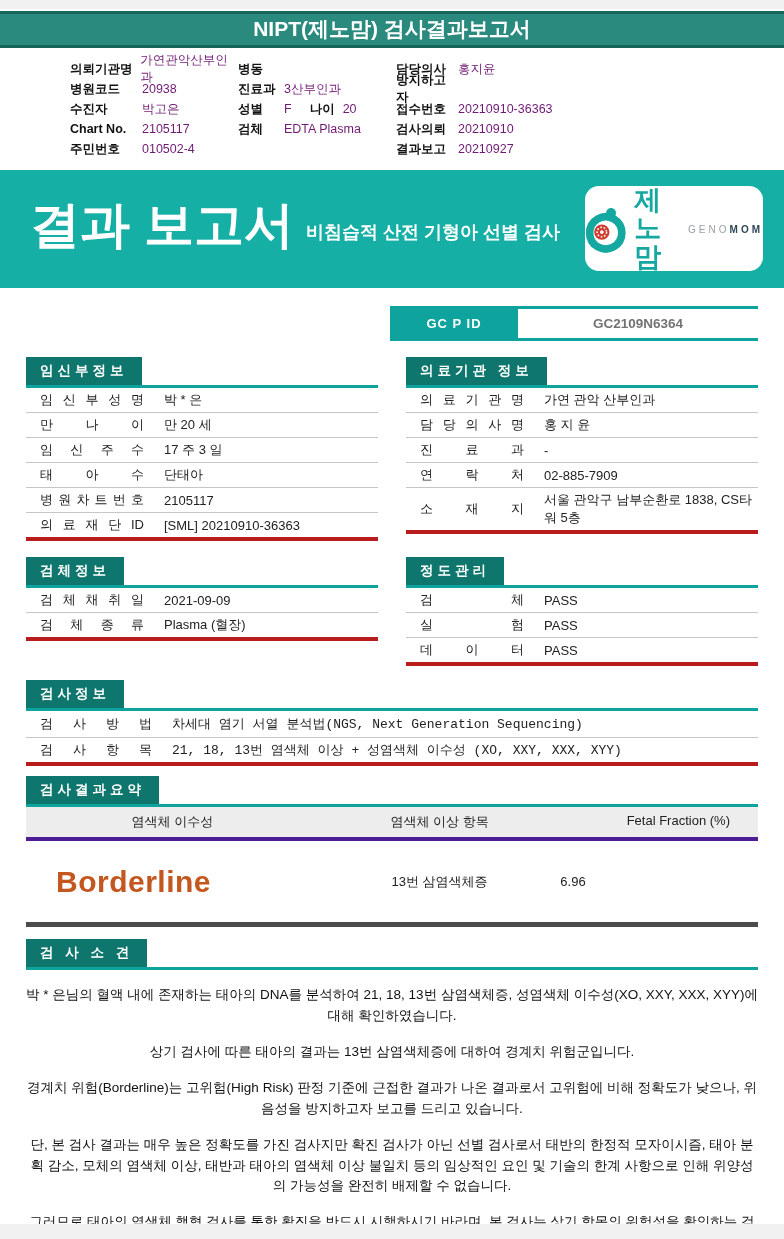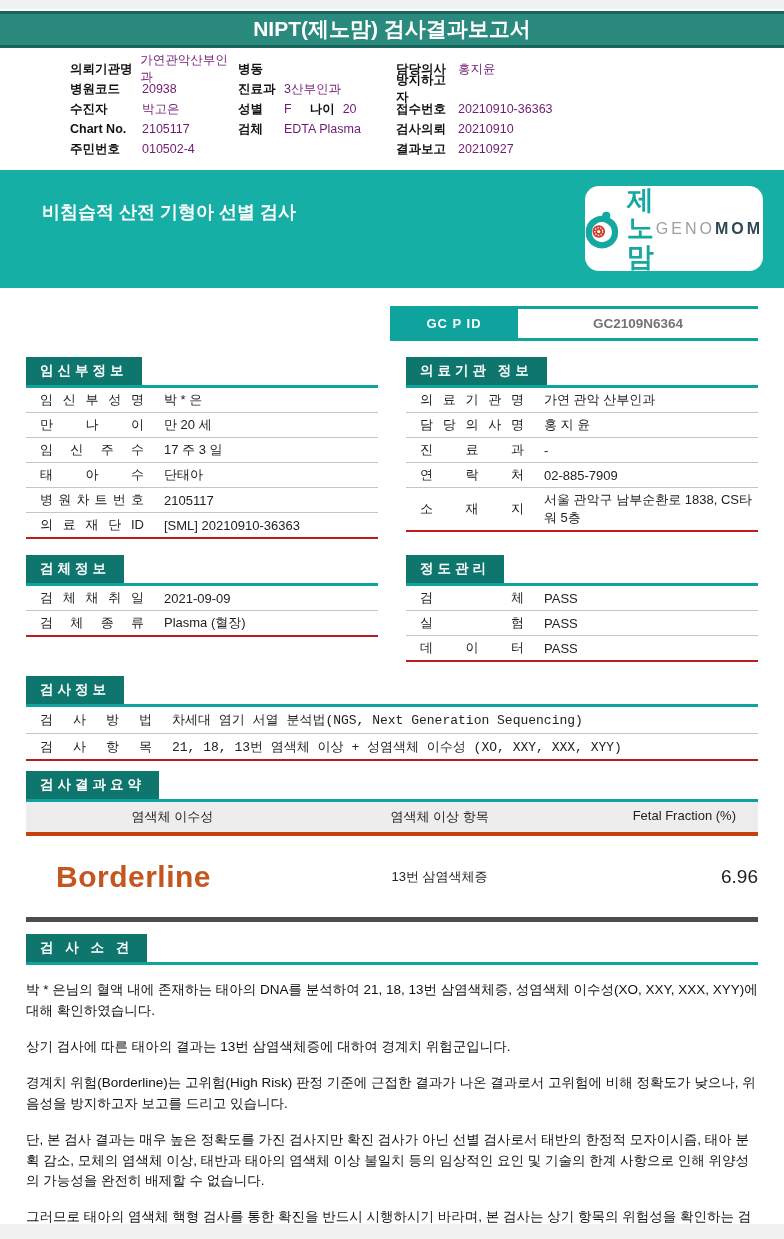--- a/index.html
+++ b/index.html
@@ -36,64 +36,64 @@
   .banner { position:relative; margin-top:5px; height:118px; background:#16afa6; }
   .banner-text { position:absolute; left:30px; top:30px; display:flex; align-items:flex-end; }
   .banner-title { color:#fff; font-size:50px; font-weight:800; letter-spacing:0px; line-height:1; }
   .banner-sub { color:#fff; font-size:18px; font-weight:bold; margin-left:12px; padding-bottom:6px; }
   .logo-box {
     position:absolute; right:21px; top:16px; width:178px; height:85px; background:#fff;
     border-radius:14px; display:flex; align-items:center; justify-content:center; gap:8px;
   }
   .logo-txt { display:flex; flex-direction:row; align-items:center; }
   .logo-kr { font-size:27px; font-weight:800; color:#14a8a0; letter-spacing:2px; line-height:1.05; }
-  .logo-en { font-size:16px; letter-spacing:3px; margin-top:1px; }
+  .logo-en { font-size:10px; letter-spacing:3px; margin-top:1px; }
   .logo-en .geno { color:#9aa0a6; }
   .logo-en .mom { color:#2f4858; font-weight:bold; }
 
   
   .gcp-wrap { margin:18px 26px 0 0; display:flex; justify-content:flex-end; }
   .gcp { display:flex; width:368px; border-top:3px solid #0fa39d; }
   .gcp .k { width:128px; background:#0fa39d; color:#fff; font-weight:bold; font-size:13px;
             text-align:center; padding:7px 0; letter-spacing:1px; }
   .gcp .v { flex:1; text-align:center; font-weight:bold; font-size:13.5px; color:#737373;
             padding:7px 0; border-bottom:3px solid #0fa39d; }
 
   
   .tables-row { display:flex; margin:16px 26px 0 26px; gap:28px; }
   .info-table { flex:1; }
   .table-head { border-bottom:3px solid #0fa39d; }
   .section-tab { display:inline-block; background:#0f766e; color:#fff; font-weight:bold;
                  font-size:13.5px; padding:5px 14px; letter-spacing:4px; }
   .irow { display:flex; align-items:center; min-height:23px; padding:3px 0;
           border-bottom:1.5px solid #c6c6c6; font-size:13px; color:#222; }
-  .irow:last-child { border-bottom:2px solid #b91c1c; }
+  .irow:last-child { border-bottom:4px solid #b91c1c; }
   .ilbl { width:138px; padding:0 20px 0 14px; text-align:justify; text-align-last:justify; color:#222; }
   .ival { flex:1; padding-right:4px; }
   .wide-lbl .ilbl { width:146px; }
 
   
   .full-table { margin:14px 26px 0 26px;font-family:Liberation Mono, monospace; }
 
   
   .summary { margin:10px 26px 0 26px; }
-  .sum-cols { display:flex; background:#ededed; border-bottom:4px solid #c2410c;
+  .sum-cols { display:flex; background:#ededed; border-bottom:4px solid #4c1d95;
               font-size:13px; color:#222; padding:6px 0; }
   .sum-c1 { width:40%; text-align:center; }
   .sum-c2 { width:33%; text-align:center; }
-  .sum-c3 { width:27%; text-align:right; padding-right:22px; }
+  .sum-c3 { width:27%; text-align:right; padding-right:28px; }
   .sum-res { display:flex; align-items:center; min-height:86px; border-bottom:5px solid #4c4c4c; }
   .res-risk { width:40%; padding-left:30px; font-size:30px; font-weight:800; color:#c3571f;
               letter-spacing:0.5px; }
   .res-item { width:33%; text-align:center; font-size:13px; color:#222; }
-  .res-ff { width:27%; text-align:right; font-size:19px; color:#222; }
+  .res-ff { width:27%; text-align:left; font-size:13px; color:#222; }
 
   
   .findings { margin:12px 26px 0 26px; border-bottom:4px solid #6f6f6f; padding-bottom:14px; }
-  .findings p { font-size:13.5px; line-height:1.55; color:#111; margin-top:15px; }
+  .findings p { font-size:13.5px; line-height:1.55; color:#111; margin-top:15px;text-align:center; }
 </style>
 </head>
 <body>
 
 <div class="edge-strip"></div>
 
 <div class="title-bar">
   <span>NIPT(제노맘) 검사결과보고서</span>
 </div>
 
@@ -159,20 +159,21 @@
       </div>
     <div class="pat-row">
         <span class="plbl">결과보고</span>
         <span class="pval">20210927</span>
       </div>
   </div>
 </div>
 
 <div class="banner">
   <div class="banner-text">
+    <span class="banner-title">결과 보고서</span>
     <span class="banner-sub">비침습적 산전 기형아 선별 검사</span>
   </div>
   <div class="logo-box">
     <svg width="52" height="58" viewBox="0 0 54 58">
       <path d="M27 13 a21 21 0 1 0 0.2 0" fill="none" stroke="#14a8a0" stroke-width="10" stroke-linecap="round" transform="rotate(30 27 34)"></path>
       <circle cx="34" cy="8" r="6.5" fill="#14a8a0"></circle>
       <circle cx="22" cy="33" r="10" fill="#ce3d2f"></circle>
       <circle cx="22" cy="33" r="6.2" fill="none" stroke="#ffffff" stroke-width="2" stroke-dasharray="2.2 2.2"></circle>
       <circle cx="22" cy="33" r="2.4" fill="#ffffff"></circle>
     </svg>

